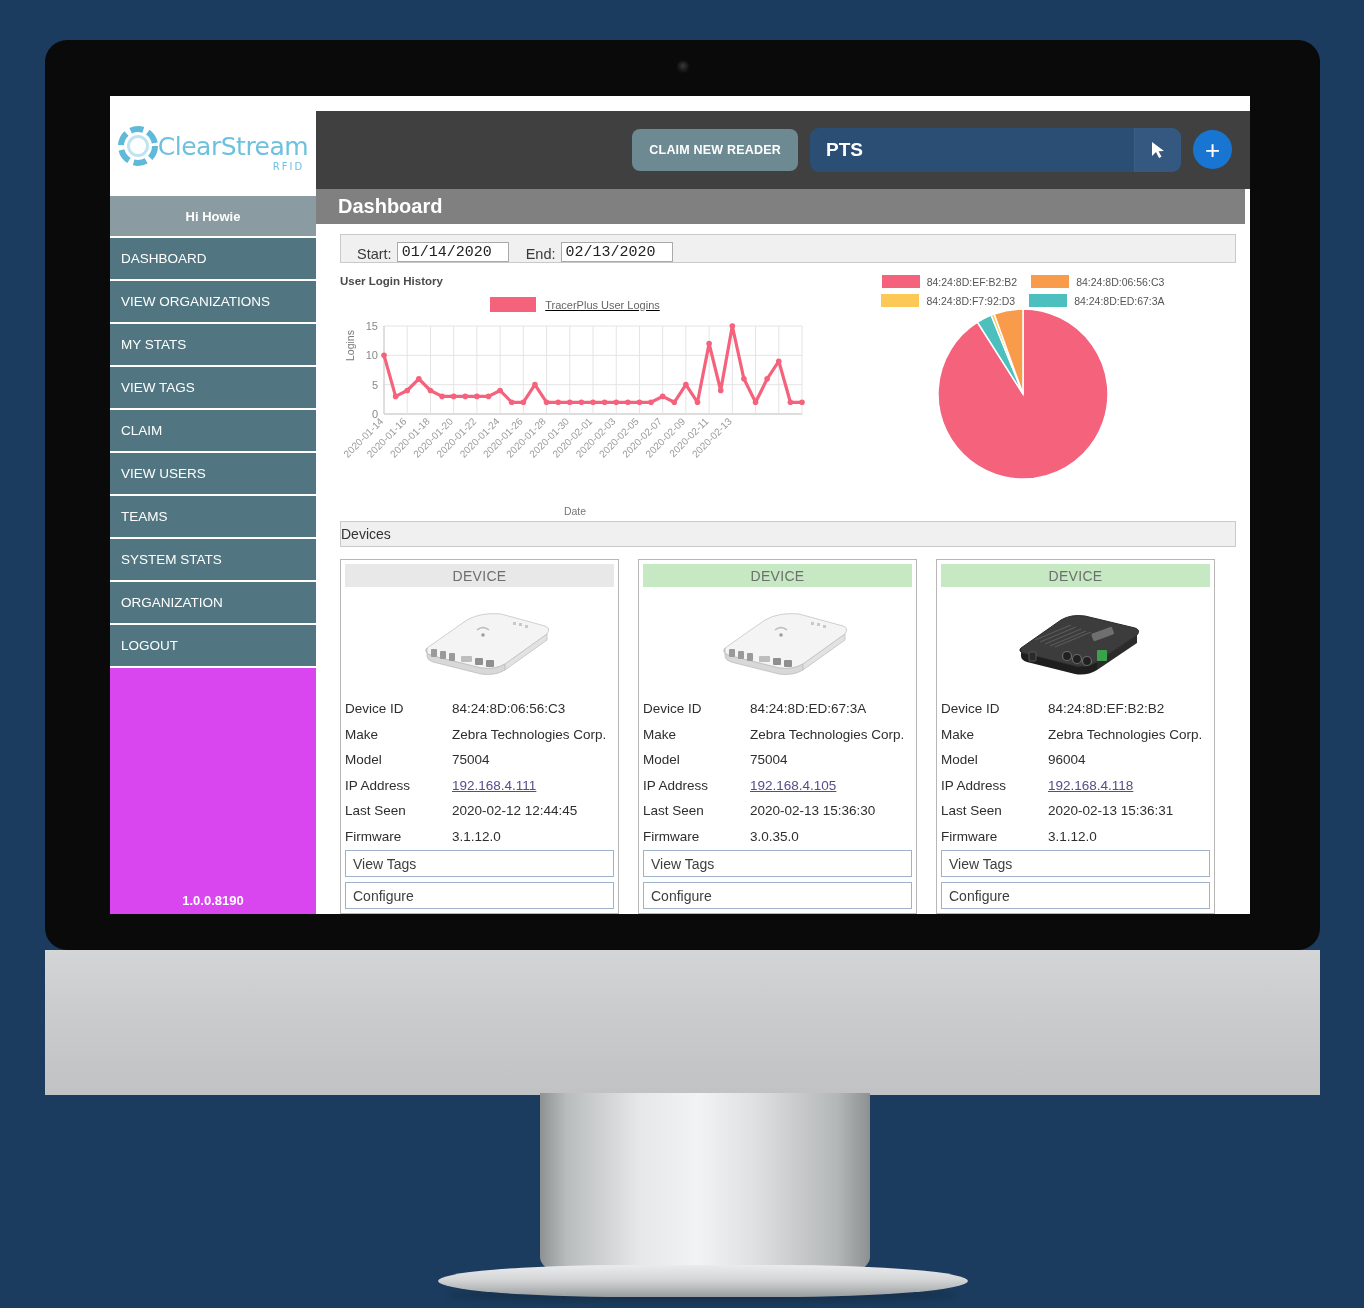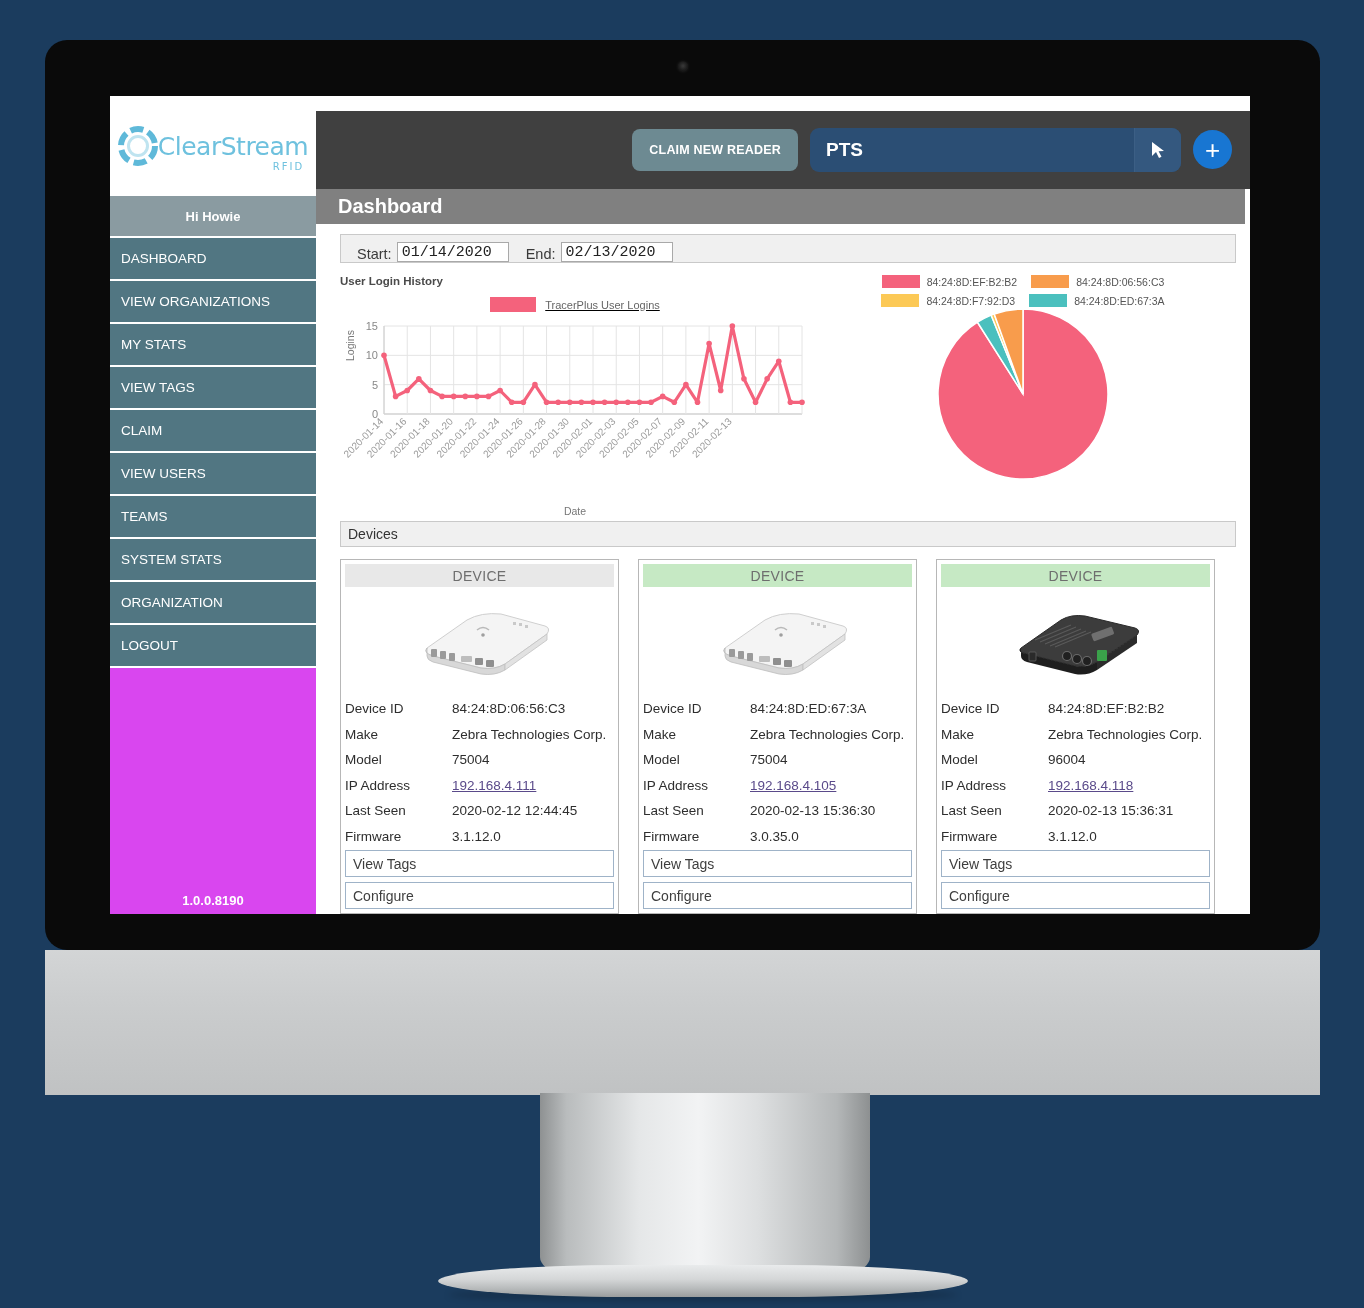--- a/index.html
+++ b/index.html
@@ -128,21 +128,21 @@
   }
   .xaxis-label { position:absolute; left:0; right:0; bottom:0px; text-align:center; font-size:10.5px; color:#777; }
 
   .pie-legend { display:flex; flex-wrap:wrap; justify-content:center; gap:6px 14px; padding:6px 8px 0 8px; }
   .pie-legend-item { display:flex; align-items:center; gap:7px; }
   .pie-swatch { width:38px; height:13px; }
   .pie-legend-text { font-size:10.5px; color:#555; }
 
   .devices-bar {
     border:1px solid #c9c9c9; background:#f0f0f0; height:26px;
-    display:flex; align-items:center; padding-left:7px; font-size:14px; color:#333; margin-top:4px;
+    display:flex; align-items:center; font-size:14px; color:#333; margin-top:4px;
   }
 
   .device-grid { display:flex; gap:19px; margin-top:12px; }
   .device-card { width:279px; border:1px solid #b7b7b7; background:#fff; padding:4px; }
   .device-head {
     height:23px; display:flex; align-items:center; justify-content:center;
     font-size:14px; color:#6e6e6e; letter-spacing:0.3px;
   }
   .device-head.grey { background:#e8e8e8; }
   .device-head.green { background:#c6e9c4; }

